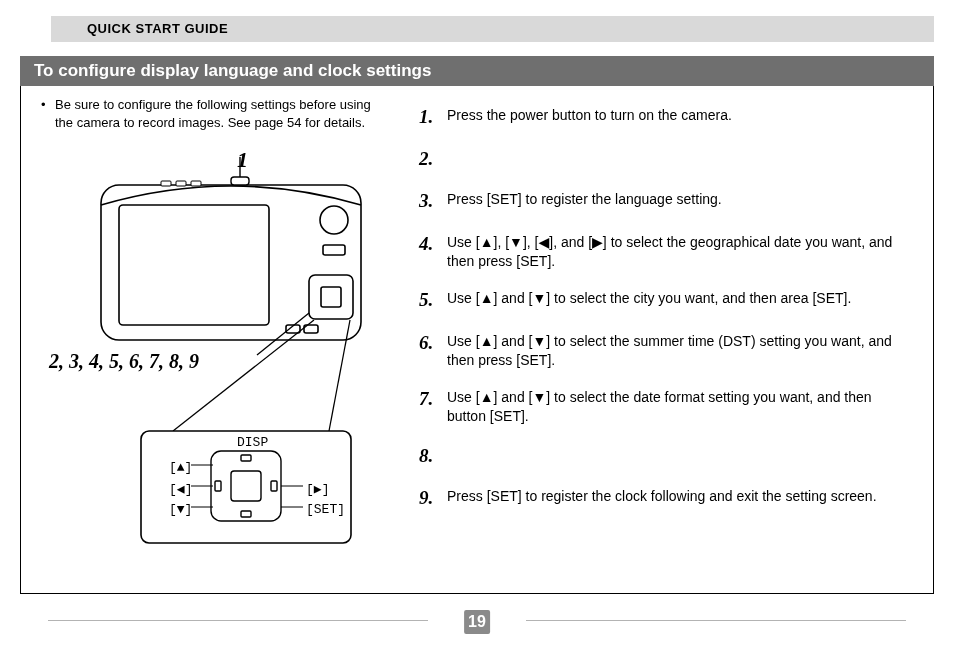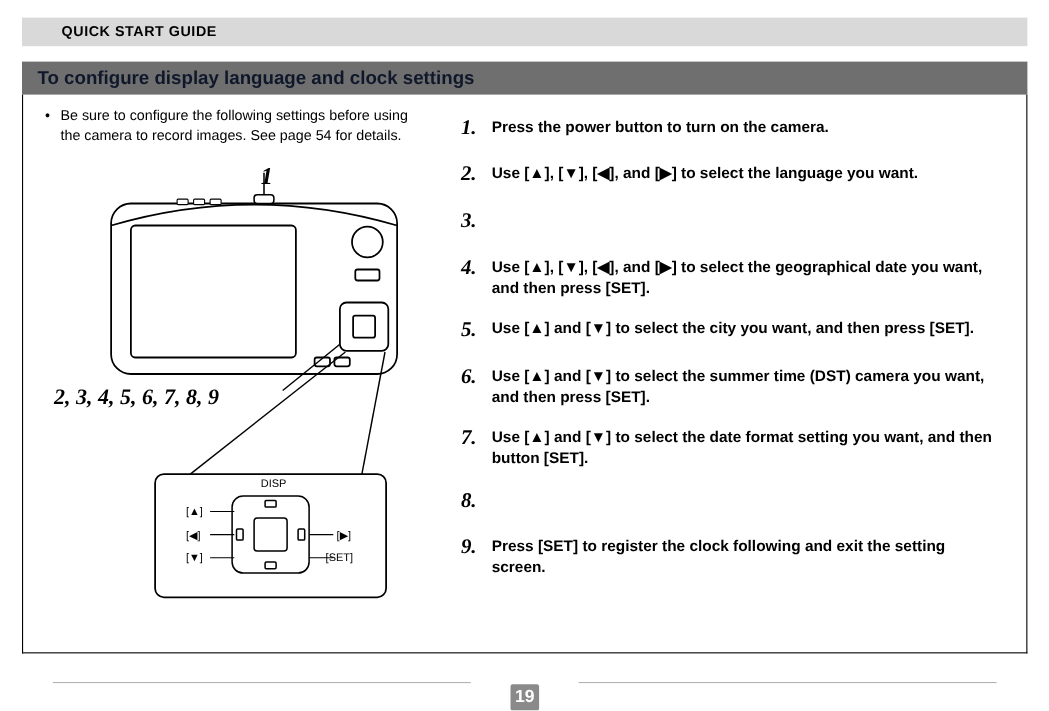--- a/index.html
+++ b/index.html
@@ -21,25 +21,26 @@
     padding: 16px 20px 0 20px;
   }
   .header-bar {
     background: #d9d9d9;
     height: 26px;
     line-height: 26px;
     padding-left: 36px;
     font-weight: bold;
     font-size: 13px;
     letter-spacing: 0.5px;
+    margin-left: 31px;
   }
   .section-title {
     margin-top: 14px;
     background: #6f6f6f;
-    color: #0f172a;
+    color: #ffffff;
     font-weight: bold;
     font-size: 17px;
     height: 30px;
     line-height: 30px;
     padding-left: 14px;
   }
   .content-box {
     border: 1px solid #000;
     border-top: none;
     height: 508px;
@@ -109,21 +110,21 @@
   .step-num {
     font-family: "Times New Roman", serif;
     font-style: italic;
     font-weight: bold;
     font-size: 19px;
     width: 28px;
     flex-shrink: 0;
     text-align: left;
   }
   .step-text {
-    font-weight: bold;
+    font-weight: normal;
     font-size: 14px;
     padding-top: 2px;
   }
   
   .footer {
     position: absolute;
     bottom: 6px;
     left: 0;
     width: 954px;
     height: 34px;
@@ -131,33 +132,33 @@
   .footer-line {
     position: absolute;
     top: 14px;
     height: 1px;
     background: #b3b3b3;
   }
   .page-num-box {
     position: absolute;
     left: 50%;
     transform: translateX(-50%);
-    top: 16px;
+    top: 4px;
     background: #8a8a8a;
     color: #fff;
     font-weight: bold;
     font-size: 16px;
     padding: 3px 4px;
     border-radius: 2px;
   }
   
   .detail-label {
     position: absolute;
-    font-family: Liberation Sans, sans-serif;
-    font-size: 10px;
+    font-family: Liberation Mono, monospace;
+    font-size: 13px;
   }
 </style>
 </head>
 <body>
 
 <div class="page">
 
   <div class="header-bar">QUICK START GUIDE</div>
 
   <div class="section-title">To configure display language and clock settings</div>
@@ -233,48 +234,48 @@
         </svg>
 
         <span class="callout-top">1</span>
         <span class="callout-left">2, 3, 4, 5, 6, 7, 8, 9</span>
 
         <span class="detail-label" style="left:196px; top:290px;">DISP</span>
         <span class="detail-label" style="left:128px; top:315px;">[▲]</span>
         <span class="detail-label" style="left:128px; top:336px;">[◀]</span>
         <span class="detail-label" style="left:128px; top:357px;">[▼]</span>
         <span class="detail-label" style="left:265px; top:336px;">[▶]</span>
-        <span class="detail-label" style="left:255px; top:357px;">[SET]</span>
+        <span class="detail-label" style="left:265px; top:357px;">[SET]</span>
       </div>
     </div>
 
     <div class="right-col">
       <ol class="steps">
         <li>
             <span class="step-num">1.</span>
             <span class="step-text">Press the power button to turn on the camera.</span>
           </li>
         <li>
             <span class="step-num">2.</span>
-            <span class="step-text">Use [▲], [▼], [◀], and [▶] to select the language you want.</span>
           </li>
         <li>
             <span class="step-num">3.</span>
+            <span class="step-text">Press [SET] to register the language setting.</span>
           </li>
         <li>
             <span class="step-num">4.</span>
             <span class="step-text">Use [▲], [▼], [◀], and [▶] to select the geographical date you want, and then press [SET].</span>
           </li>
         <li>
             <span class="step-num">5.</span>
-            <span class="step-text">Use [▲] and [▼] to select the city you want, and then press [SET].</span>
+            <span class="step-text">Use [▲] and [▼] to select the city you want, and then area [SET].</span>
           </li>
         <li>
             <span class="step-num">6.</span>
-            <span class="step-text">Use [▲] and [▼] to select the summer time (DST) camera you want, and then press [SET].</span>
+            <span class="step-text">Use [▲] and [▼] to select the summer time (DST) setting you want, and then press [SET].</span>
           </li>
         <li>
             <span class="step-num">7.</span>
             <span class="step-text">Use [▲] and [▼] to select the date format setting you want, and then button [SET].</span>
           </li>
         <li>
             <span class="step-num">8.</span>
           </li>
         <li>
             <span class="step-num">9.</span>

